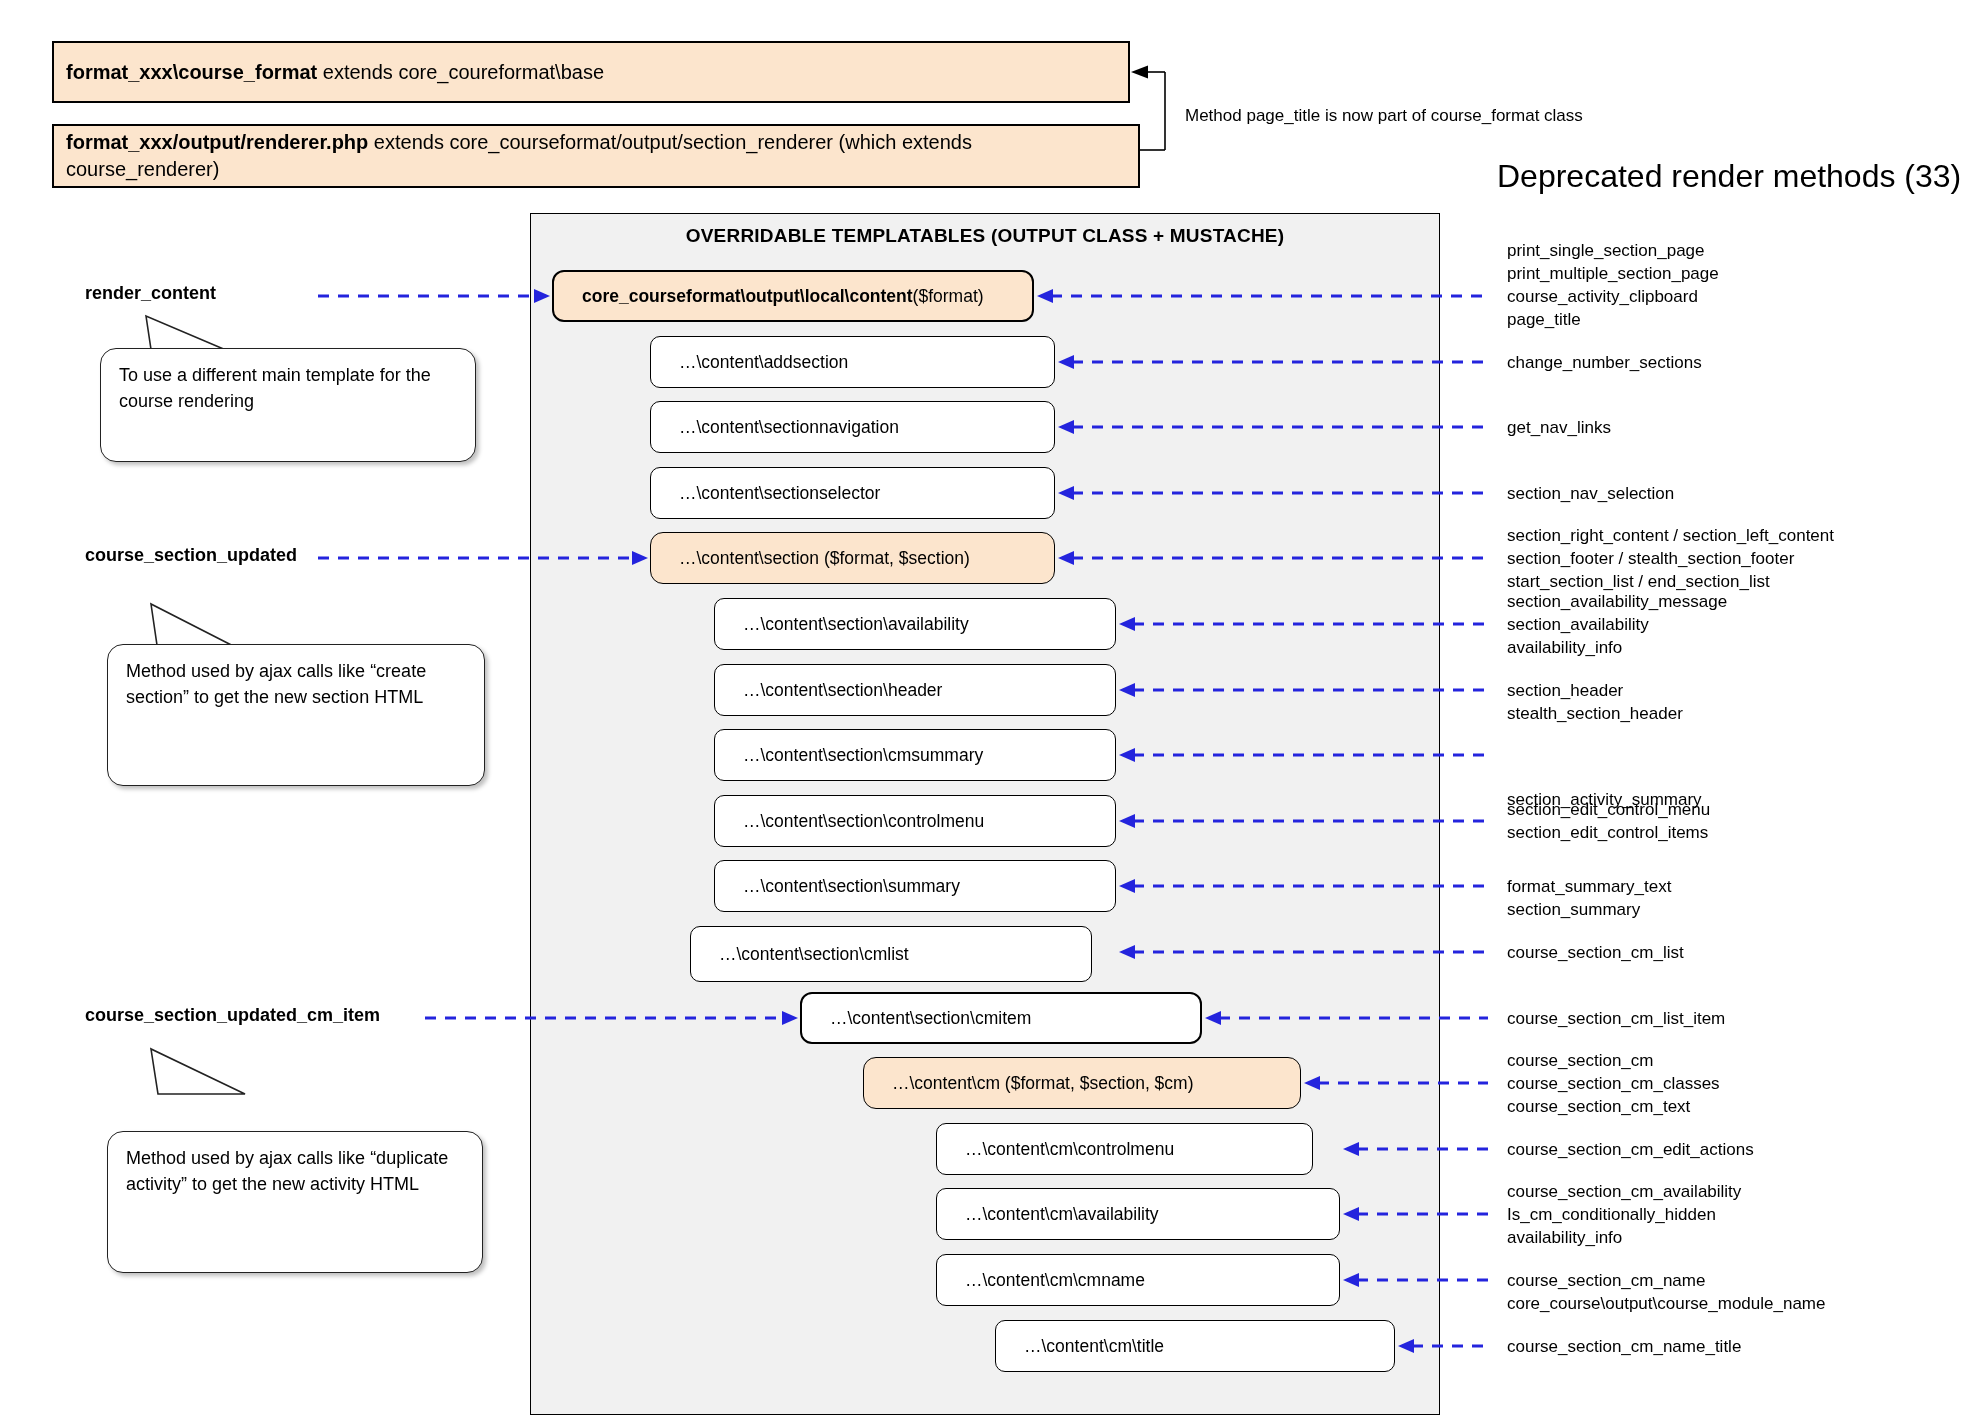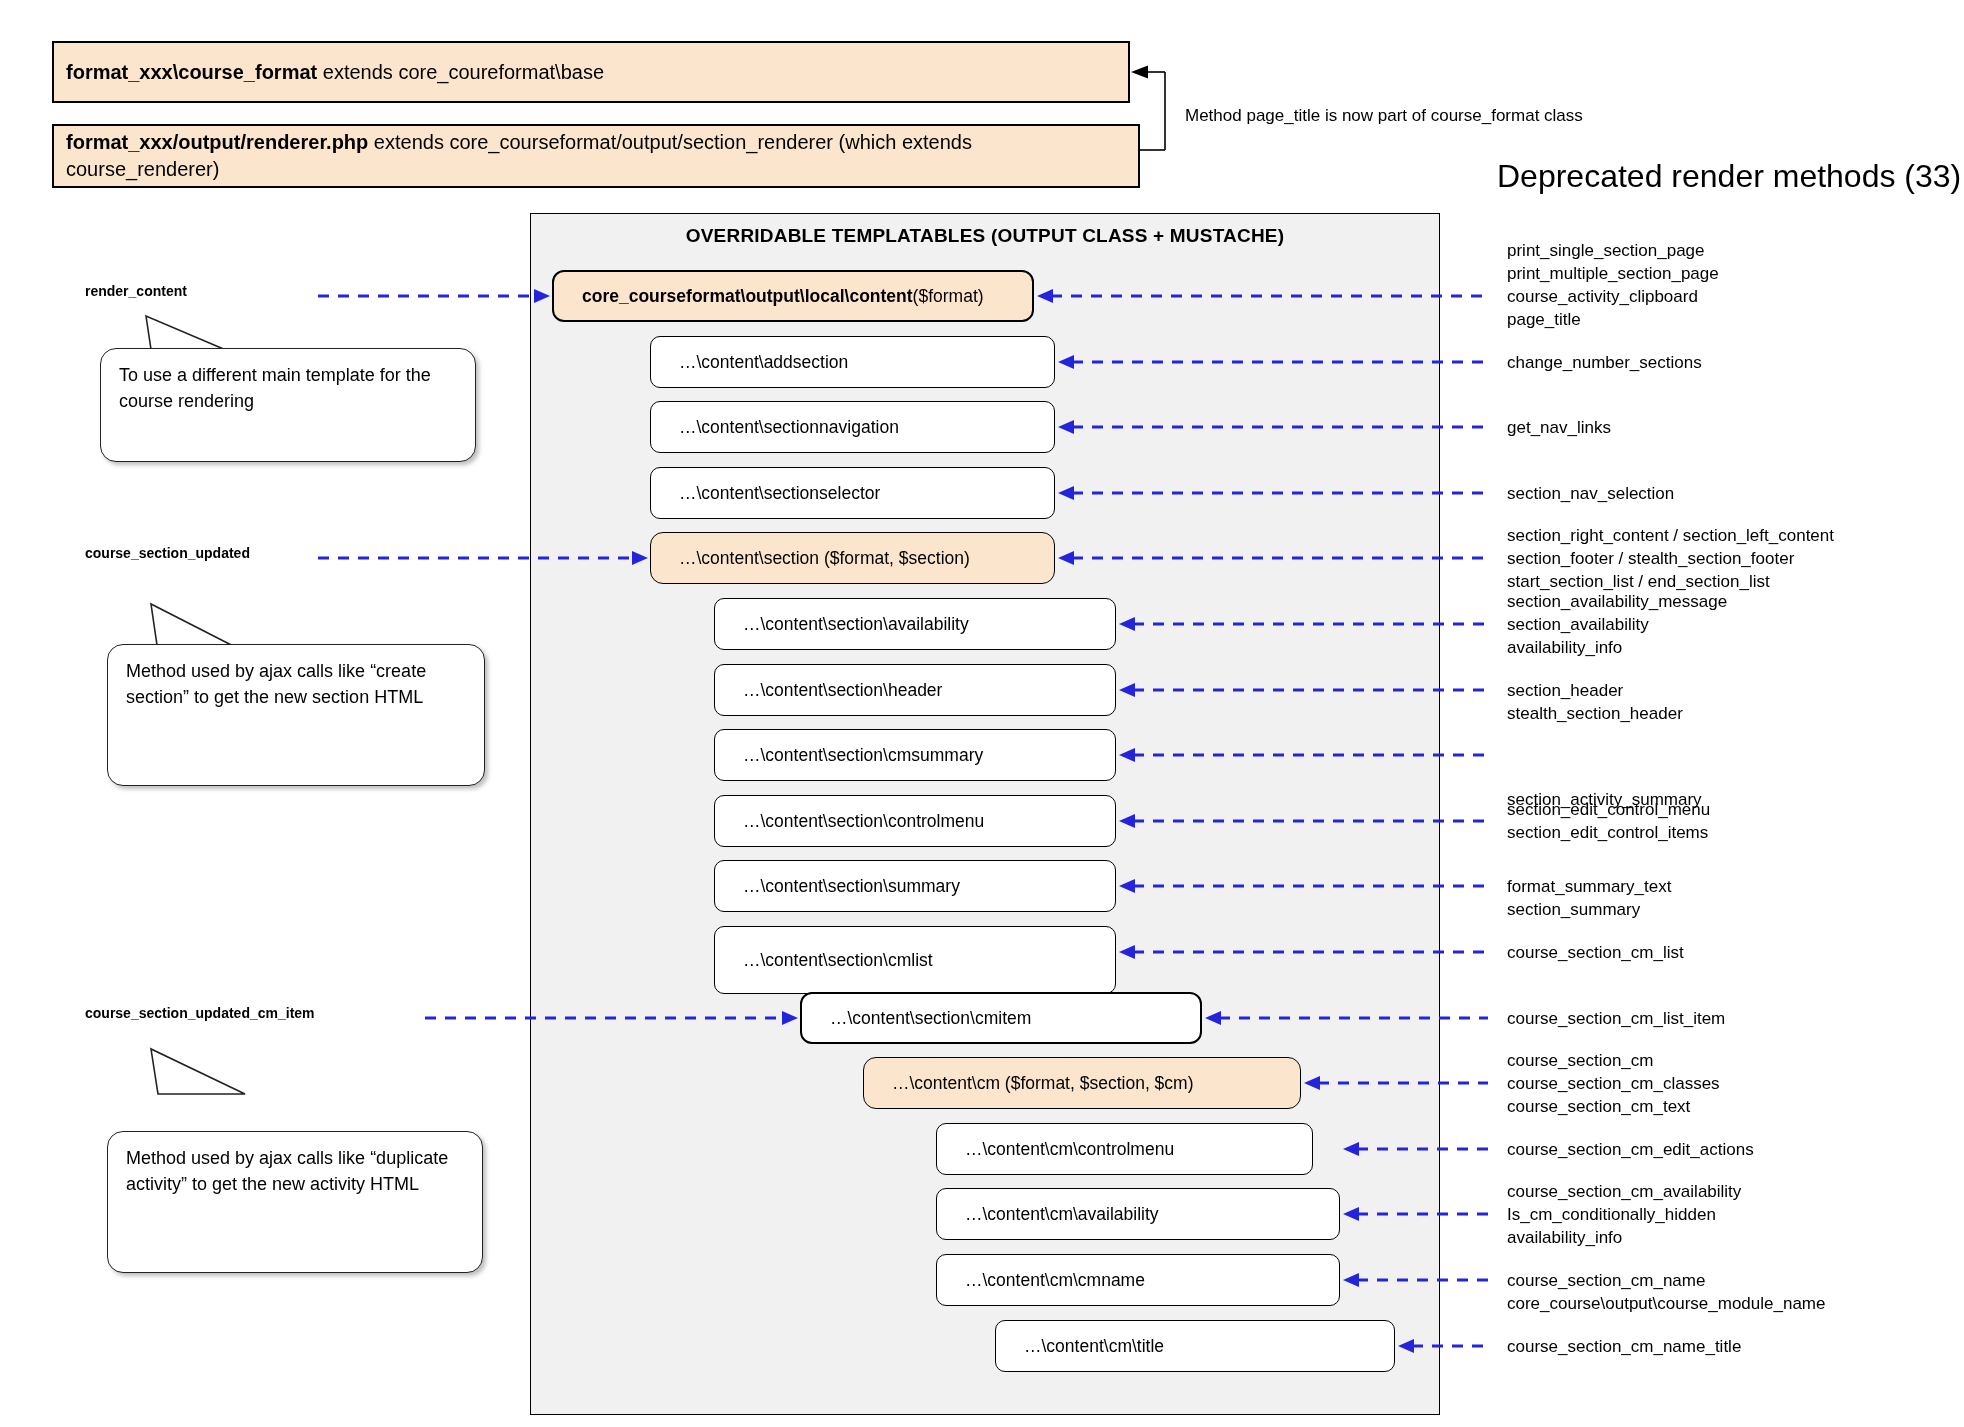--- a/index.html
+++ b/index.html
@@ -12,21 +12,21 @@
   .topbox .wrapt{display:block;}
   
   .panel{background:#f1f1f1;border:1.6px solid #000;}
   .panel-title{position:absolute;top:11px;font-size:19px;font-weight:bold;letter-spacing:.2px;}
   
   .mbox{position:absolute;background:#fff;border:1.4px solid #000;border-radius:10px;
         display:flex;align-items:center;padding-left:28px;font-size:17.5px;box-sizing:border-box;z-index:3;}
   .mbox.orange{background:var(--accent,#fce5cd);border-radius:13px;}
   .mbox.strong{border-width:2.6px;border-radius:12px;}
   
-  .lmethod{position:absolute;font-size:14px;font-weight:bold;z-index:3;}
+  .lmethod{position:absolute;font-size:18px;font-weight:bold;z-index:3;}
   
   .bubble{position:absolute;background:#fff;border:1.6px solid #222;border-radius:16px;
           font-size:18px;line-height:26px;padding:13px 18px;z-index:4;
           box-shadow:3px 3px 4px rgba(0,0,0,.25);}
   
   .dep-group{position:absolute;font-size:17px;line-height:23px;white-space:nowrap;z-index:3;}
   #deprecated-title{position:absolute;font-size:32px;z-index:3;}
   #bracket-note{position:absolute;font-size:17px;z-index:3;}
   svg#wires{position:absolute;left:0;top:0;z-index:2;}
 </style>
@@ -121,21 +121,21 @@
       </div>
       <div class="mbox" style="left: 650px; top: 336px; width: 405px; height: 52px;">…\content\addsection</div>
       <div class="mbox" style="left: 650px; top: 401px; width: 405px; height: 52px;">…\content\sectionnavigation</div>
       <div class="mbox" style="left: 650px; top: 467px; width: 405px; height: 52px;">…\content\sectionselector</div>
       <div class="mbox orange" style="left: 650px; top: 532px; width: 405px; height: 52px;">…\content\section ($format, $section)</div>
       <div class="mbox" style="left: 714px; top: 598px; width: 402px; height: 52px;">…\content\section\availability</div>
       <div class="mbox" style="left: 714px; top: 664px; width: 402px; height: 52px;">…\content\section\header</div>
       <div class="mbox" style="left: 714px; top: 729px; width: 402px; height: 52px;">…\content\section\cmsummary</div>
       <div class="mbox" style="left: 714px; top: 795px; width: 402px; height: 52px;">…\content\section\controlmenu</div>
       <div class="mbox" style="left: 714px; top: 860px; width: 402px; height: 52px;">…\content\section\summary</div>
-      <div class="mbox" style="left: 714px; top: 926px; width: 402px; height: 68px;">…\content\section\cmlist</div>
+      <div class="mbox" style="left: 690px; top: 926px; width: 402px; height: 56px;">…\content\section\cmlist</div>
       <div class="mbox strong" style="left: 800px; top: 992px; width: 402px; height: 52px;">…\content\section\cmitem</div>
       <div class="mbox orange" style="left: 863px; top: 1057px; width: 438px; height: 52px;">…\content\cm ($format, $section, $cm)</div>
       <div class="mbox" style="left: 936px; top: 1123px; width: 377px; height: 52px;">…\content\cm\controlmenu</div>
       <div class="mbox" style="left: 936px; top: 1188px; width: 404px; height: 52px;">…\content\cm\availability</div>
       <div class="mbox" style="left: 936px; top: 1254px; width: 404px; height: 52px;">…\content\cm\cmname</div>
       <div class="mbox" style="left: 995px; top: 1320px; width: 400px; height: 52px;">…\content\cm\title</div>
     </div>
   <div id="depgroups">
       <div class="dep-group" style="left: 1507px; top: 238.5px;">
         <div>print_single_section_page</div>

